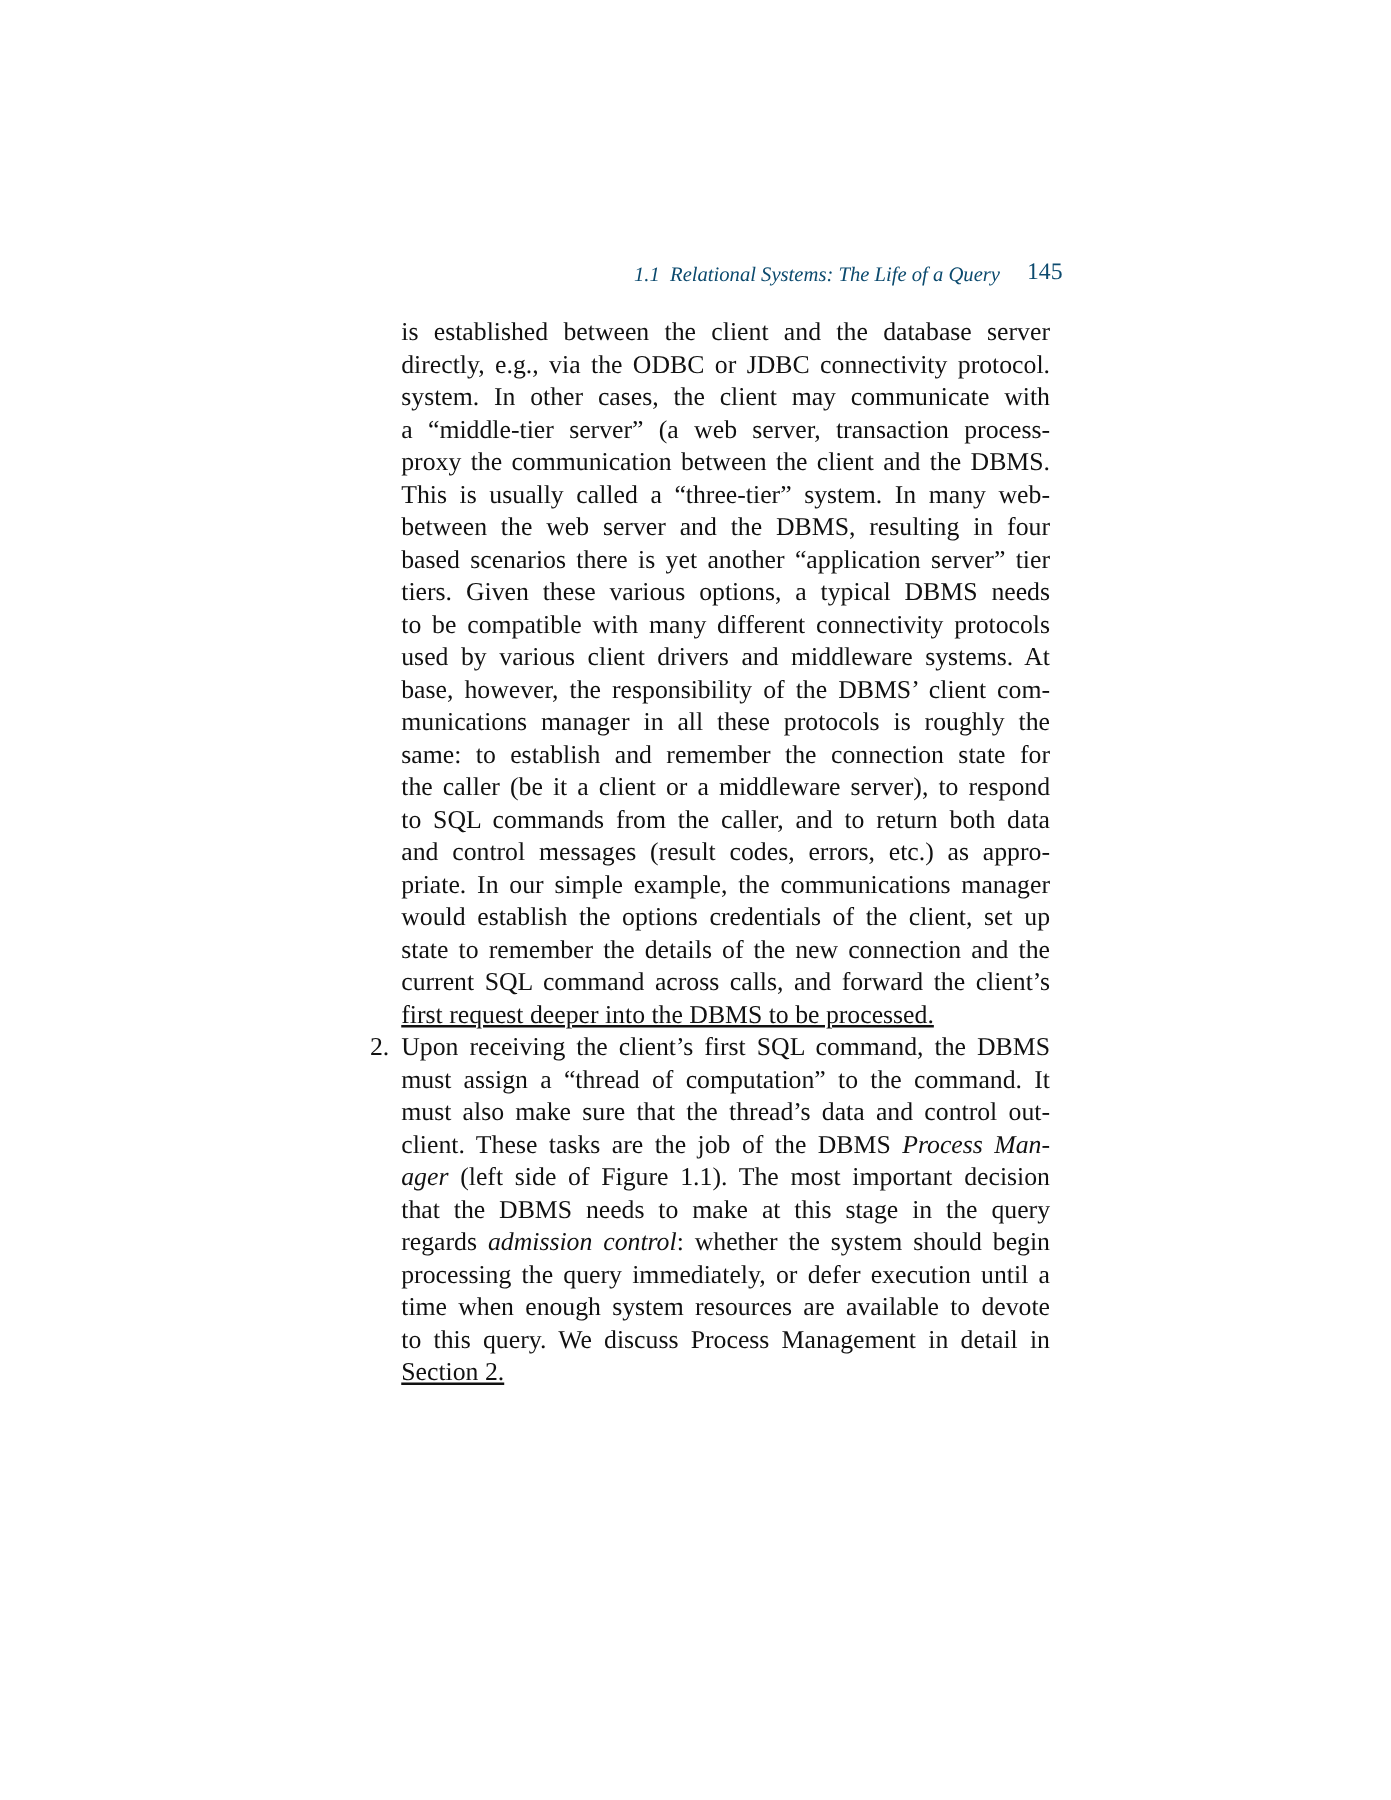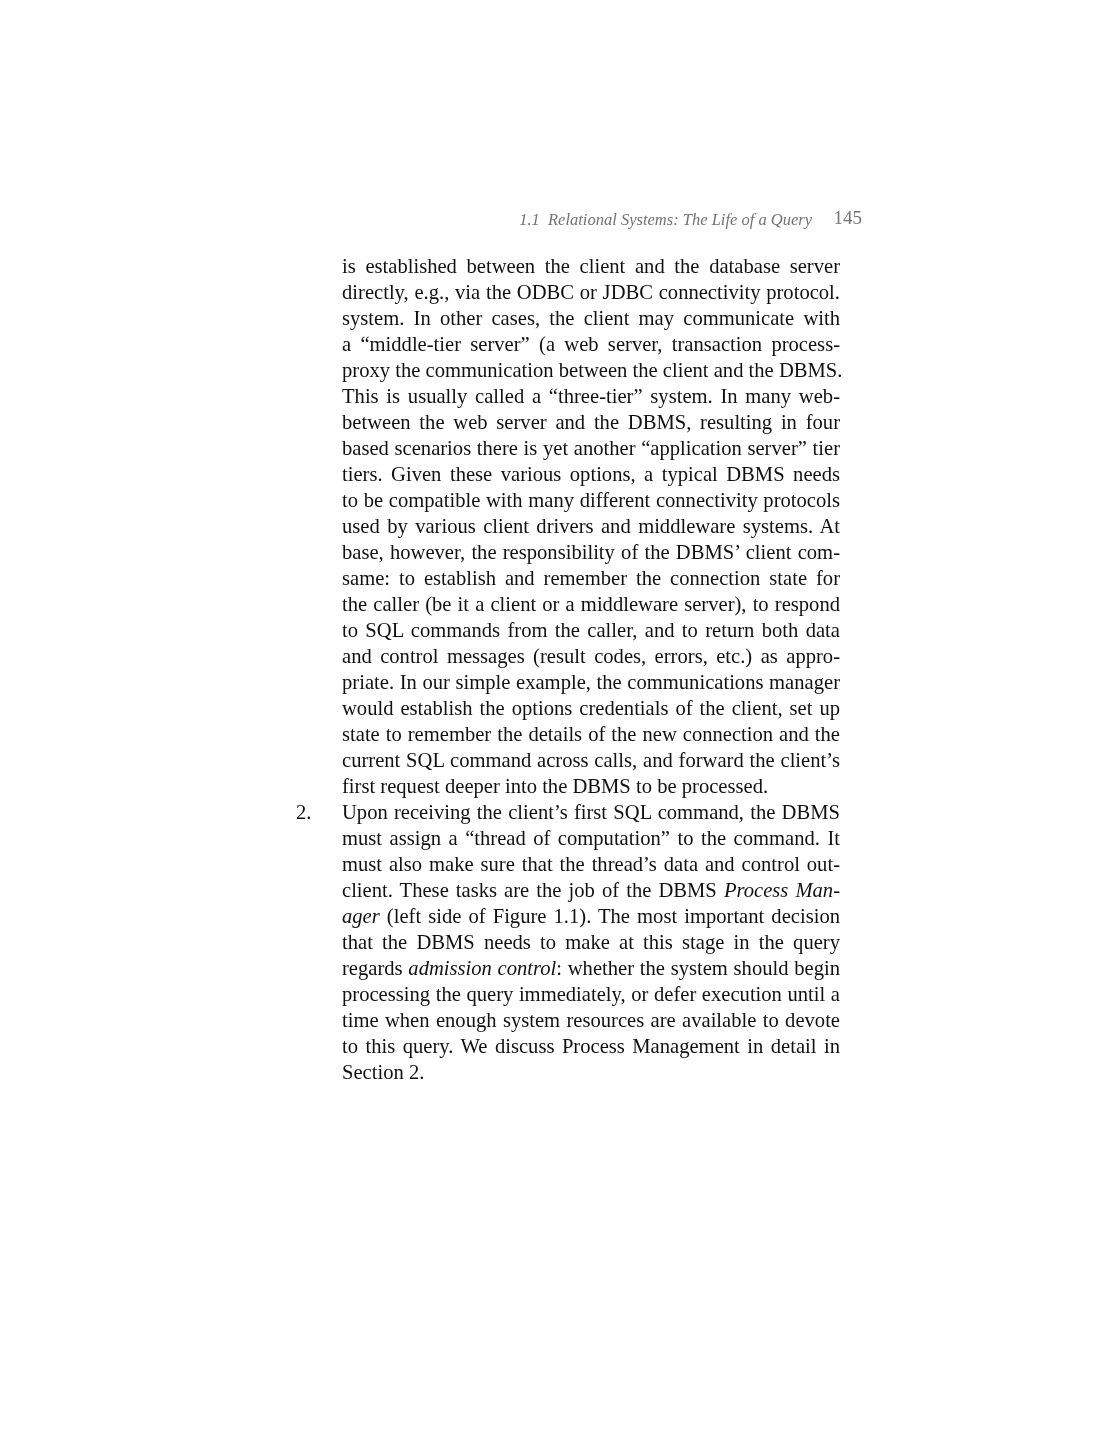--- a/index.html
+++ b/index.html
@@ -1,23 +1,23 @@
 <!DOCTYPE html>
 <html><head>
   <meta charset="utf-8">
   <style>
     html, body { margin: 0; padding: 0; background: #ffffff; }
     body { width: 1113px; height: 1440px; position: relative; overflow: hidden; }
     .page { position: absolute; left: 0; top: 0; width: 1113px; height: 1440px; background: #fff; color: #111; font-family: "DejaVu Serif", "Liberation Serif", serif; }
-    .running-head { position: absolute; top: 207px; left: 470px; width: 392px; height: 24px; font-family: "Liberation Serif", "DejaVu Serif", serif; font-size: 17px; color: #737373; }
+    .running-head { position: absolute; top: 207px; left: 458px; width: 392px; height: 24px; font-family: "Liberation Serif", "DejaVu Serif", serif; font-size: 17px; color: #0c4a6e; }
     .rh-title { position: absolute; right: 50px; top: 3px; font-style: italic; font-size: 16.5px; white-space: nowrap; }
     .rh-page { position: absolute; right: 0; top: 0; font-size: 19px; }
     .body-text { position: absolute; left: 321px; top: 253px; width: 519px; font-family: "Liberation Serif", "DejaVu Serif", serif; font-size: 20.6px; line-height: 26px; color: #111; }
-    .line { display: block; height: 26px; white-space: nowrap; text-align: justify; text-align-last: justify; margin-left: 21px; }
-    .line.last { text-align-last: left; }
+    .line { display: block; height: 26px; white-space: nowrap; text-align: justify; text-align-last: justify; }
+    .line.last { text-align-last: left; text-decoration: underline; }
     .item-wrap { position: relative; }
     .item-marker { position: absolute; left: -25px; top: 0; }
     .it { font-style: italic; }
   </style>
 </head>
 <body>
 
 <div class="page">
 
   <div class="running-head">
@@ -32,20 +32,21 @@
       <span class="line">system. In other cases, the client may communicate with</span>
       <span class="line">a “middle-tier server” (a web server, transaction process-</span>
       <span class="line">proxy the communication between the client and the DBMS.</span>
       <span class="line">This is usually called a “three-tier” system. In many web-</span>
       <span class="line">between the web server and the DBMS, resulting in four</span>
       <span class="line">based scenarios there is yet another “application server” tier</span>
       <span class="line">tiers. Given these various options, a typical DBMS needs</span>
       <span class="line">to be compatible with many different connectivity protocols</span>
       <span class="line">used by various client drivers and middleware systems. At</span>
       <span class="line">base, however, the responsibility of the DBMS’ client com-</span>
+      <span class="line">munications manager in all these protocols is roughly the</span>
       <span class="line">same: to establish and remember the connection state for</span>
       <span class="line">the caller (be it a client or a middleware server), to respond</span>
       <span class="line">to SQL commands from the caller, and to return both data</span>
       <span class="line">and control messages (result codes, errors, etc.) as appro-</span>
       <span class="line">priate. In our simple example, the communications manager</span>
       <span class="line">would establish the options credentials of the client, set up</span>
       <span class="line">state to remember the details of the new connection and the</span>
       <span class="line">current SQL command across calls, and forward the client’s</span>
       <span class="line last">first request deeper into the DBMS to be processed.</span>
     </div>

